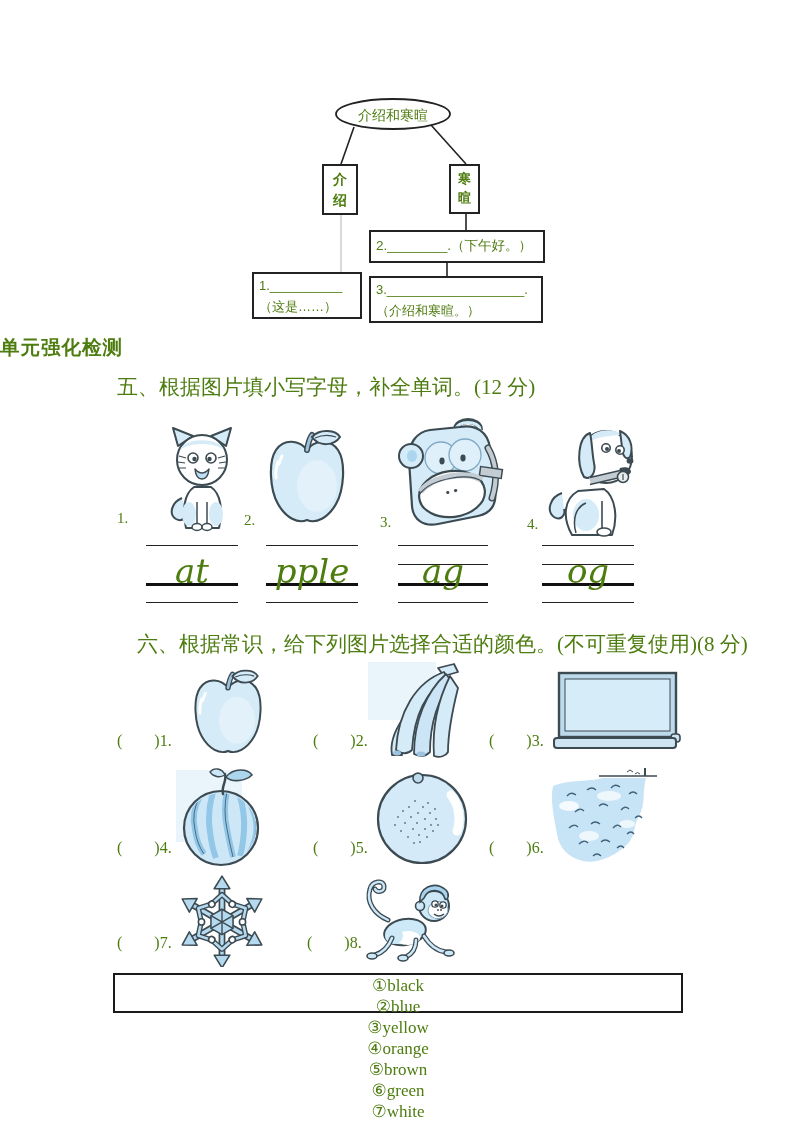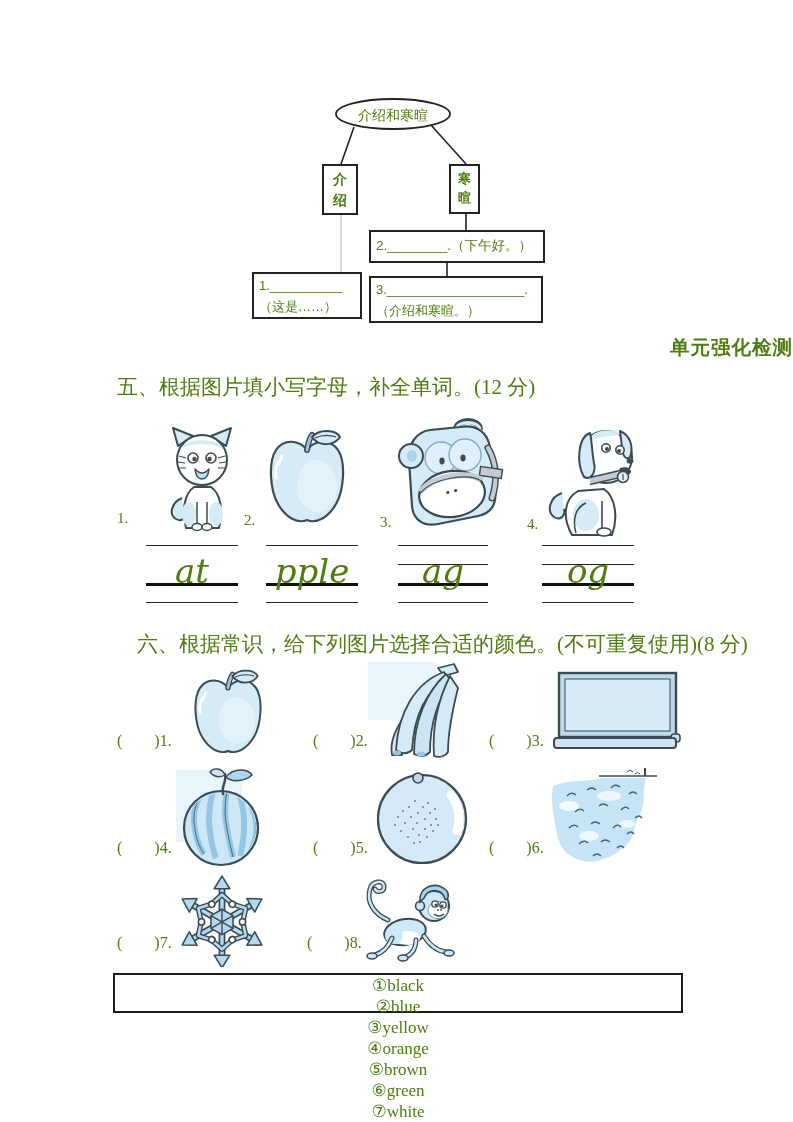--- a/index.html
+++ b/index.html
@@ -8,21 +8,21 @@
   .abs{position:absolute;}
   
   .dbox{position:absolute;box-sizing:border-box;border:2px solid #222;background:#fff;}
   .vtext{display:inline-block;width:1em;word-break:break-all;text-align:center;
          line-height:1.45;font-size:14px;font-weight:bold;}
   .flexc{display:flex;align-items:center;justify-content:center;}
   .dsmall{font-size:13px;line-height:1.6;padding:2px 5px;white-space:nowrap;}
   .d2{font-size:13.5px;line-height:28px;padding-left:5px;white-space:nowrap;}
   .root-label{font-size:14px;text-align:center;}
   
-  .title{left:0;right:0;top:334px;text-align:right;font-size:19.5px;font-weight:600;
+  .title{left:0;right:0;top:334px;text-align:left;font-size:19.5px;font-weight:600;
          letter-spacing:1px;}
   .sechead{font-size:21px;font-family:"Liberation Serif",serif;white-space:pre;}
   
   .num{font-family:"Liberation Serif",serif;font-size:15px;}
   .paren{font-family:"Liberation Serif",serif;font-size:16px;white-space:pre;}
   
   .wgrid{position:absolute;top:545px;height:60px;}
   .gl{position:absolute;left:0;right:0;height:1px;background:#222;}
   .gl.t{height:3px;background:#111;}
   .ans{position:absolute;left:0;right:0;top:9px;text-align:center;

